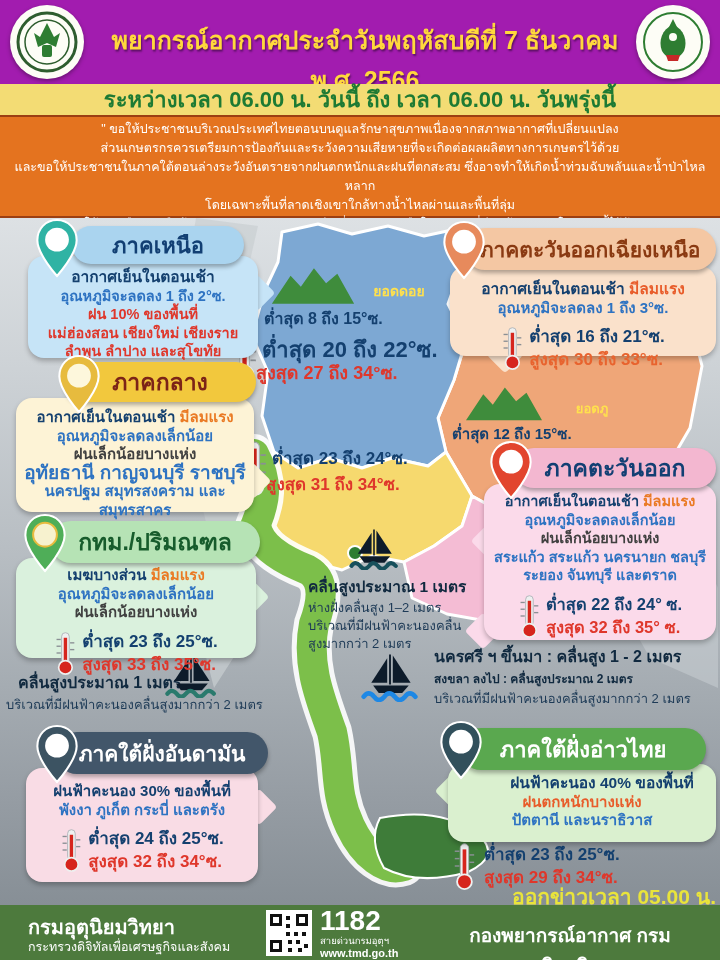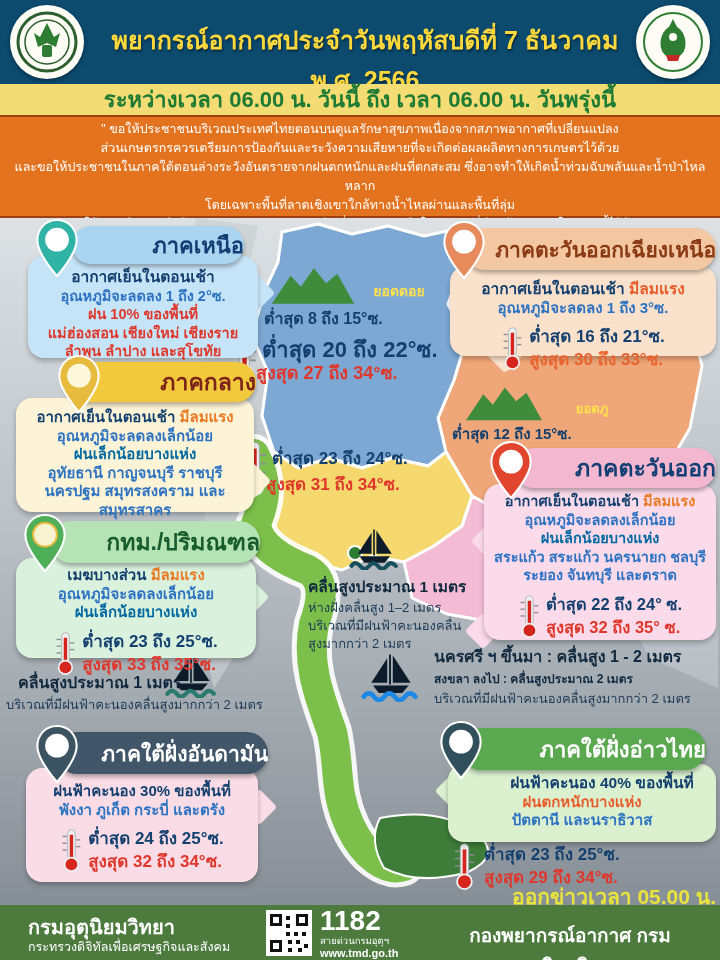--- a/index.html
+++ b/index.html
@@ -1,47 +1,47 @@
 <!DOCTYPE html>
 <html><head>
 <meta charset="utf-8">
 <style>
   html,body{margin:0;padding:0;}
   body{width:720px;height:960px;position:relative;overflow:hidden;
        font-family:"Liberation Sans","DejaVu Sans",sans-serif;background:#8d949b;}
   .abs{position:absolute;}
   
-  #header{left:0;top:0;width:720px;height:84px;background:#0c4a6e;}
+  #header{left:0;top:0;width:720px;height:84px;background:#a21caf;}
   #title{left:92px;top:20px;width:546px;text-align:center;color:#ffd83c;
          font-weight:bold;font-size:25px;text-shadow:1px 2px 2px rgba(0,0,0,.45);}
   .logo{width:74px;height:74px;border-radius:50%;background:#fdfdf6;
         display:flex;align-items:center;justify-content:center;
         box-shadow:0 2px 4px rgba(0,0,0,.35);}
   #strip{left:0;top:84px;width:720px;height:31px;background:#f3dc74;
          display:flex;align-items:center;justify-content:center;
          color:#1d7a33;font-weight:bold;font-size:22px;}
   
   #advisory{left:0;top:115px;width:720px;height:103px;background:#e4731f;
             border-top:2px solid #9c3f12;border-bottom:2px solid #9c3f12;
             color:#ffffff;text-align:center;font-size:12.5px;line-height:19px;
             padding-top:3px;box-sizing:border-box;}
   
   #main{left:0;top:218px;width:720px;height:687px;
         background:linear-gradient(180deg,#dde1e4 0%,#cdd2d6 22%,#b8bec3 48%,#a5acb2 68%,#959ca3 85%,#878f96 100%);}
   
-  .pill{border-radius:22px;display:flex;align-items:center;justify-content:flex-end;
+  .pill{border-radius:22px;display:flex;align-items:center;justify-content:center;
         font-weight:bold;box-shadow:0 3px 4px rgba(0,0,0,.3);z-index:4;white-space:nowrap;}
   .bubble{border-radius:16px;text-align:center;box-shadow:0 3px 5px rgba(0,0,0,.25);
           z-index:3;box-sizing:border-box;}
   .tail{width:26px;height:26px;transform:rotate(45deg);border-radius:4px;z-index:2;}
   .pin{z-index:5;}
   .line{font-size:14.5px;line-height:18.5px;white-space:nowrap;}
   .b{font-weight:bold;}
   .t-navy{color:#14406f;} .t-blue{color:#2e73c2;} .t-red{color:#df372b;}
-  .t-orange{color:#ea7a24;} .t-rorange{color:#e85c2a;} .t-green{color:#0369a1;}
+  .t-orange{color:#ea7a24;} .t-rorange{color:#e85c2a;} .t-green{color:#404040;}
   .temps{display:flex;align-items:center;justify-content:center;gap:6px;margin-top:8px;}
   .temps .col{text-align:left;}
   .tmin{font-size:17px;line-height:23px;font-weight:bold;color:#14406f;white-space:nowrap;}
   .tmax{font-size:17px;line-height:23px;font-weight:bold;color:#df372b;white-space:nowrap;}
   .maplabel{font-weight:bold;white-space:nowrap;z-index:2;}
   .mountlabel{position:absolute;width:100%;text-align:center;color:#ffe14d;font-weight:bold;}
   
   #footer{left:0;top:905px;width:720px;height:71px;background:#4d7a3d;color:#fff;}
 </style>
 </head>
@@ -171,21 +171,21 @@
   <div class="abs pill" style="left:64px;top:144px;width:192px;height:40px;background:#f2c83d;color:#7c2417;font-size:23px;">
     <span>ภาคกลาง</span>
   </div>
   <div class="abs bubble" style="left:16px;top:180px;width:238px;height:114px;background:#fdf3d6;padding-top:10px;">
     <div class="line" style="font-size:15px;">
       <span class="b t-navy">อากาศเย็นในตอนเช้า</span>
       <span class="b t-orange">มีลมแรง</span>
     </div>
     <div class="line t-blue b" style="font-size:15px;">อุณหภูมิจะลดลงเล็กน้อย</div>
     <div class="line b t-green" style="font-size:15px;">ฝนเล็กน้อยบางแห่ง</div>
-    <div class="line b t-blue" style="font-size:15px;">อุทัยธานี กาญจนบุรี ราชบุรี</div>
+    <div class="line b t-blue" style="font-size:19px;">อุทัยธานี กาญจนบุรี ราชบุรี</div>
     <div class="line b t-blue" style="font-size:15px;">นครปฐม สมุทรสงคราม และ</div>
     <div class="line b t-blue" style="font-size:15px;">สมุทรสาคร</div>
   </div>
 
   <div class="abs pin" style="left:22px;top:295px;">
     <svg width="46" height="60" viewBox="0 0 44 58">
         <path d="M22,2 C11,2 3,10.5 3,21.5 C3,35 22,56 22,56 C22,56 41,35 41,21.5 C41,10.5 33,2 22,2 Z" fill="#4fae58" stroke="#fff" stroke-width="2"></path>
         <circle cx="22" cy="21" r="11.5" fill="#f7f2cf" stroke="#e7bb3e" stroke-width="2"></circle>
       </svg>
   </div>

